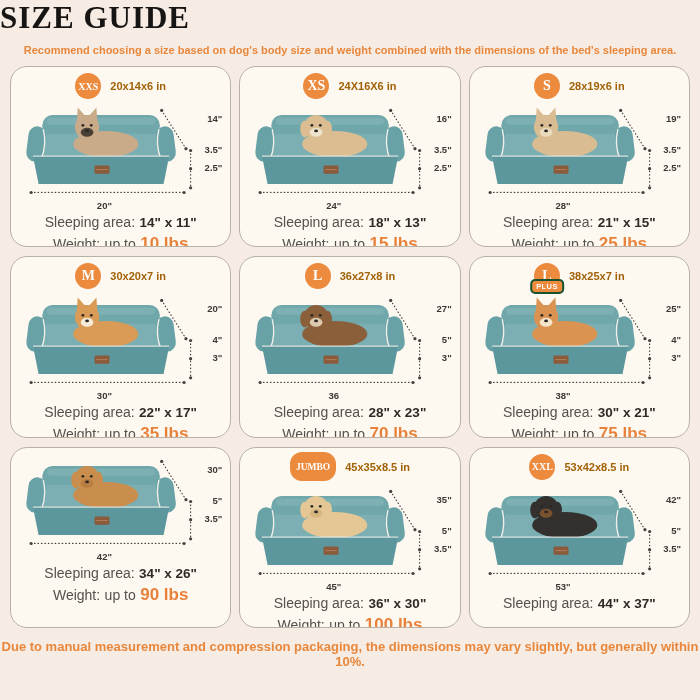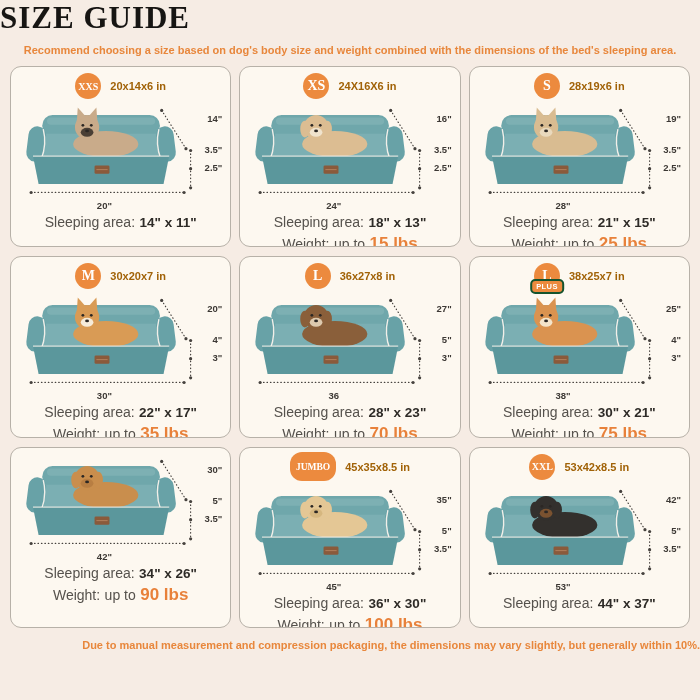--- a/index.html
+++ b/index.html
@@ -22,21 +22,21 @@
     color:#e8873c;font-weight:bold;font-size:11px;
   }
 
   
   .grid{
     margin:10px 10px 0;height:562px;
     display:grid;grid-template-columns:repeat(3,1fr);
     grid-template-rows:repeat(3,1fr);gap:9px 8px;
   }
   .cell{
-    background:#fdf8f0;border:1px solid #b7b1a8;border-radius:11px;
+    background:#fdf8f0;border:1px solid #b7b1a8;border-radius:17px;
     padding:4px 6px 5px;display:flex;flex-direction:column;
     overflow:hidden;box-sizing:border-box;
   }
 
   
   .cell-head{display:flex;align-items:center;justify-content:center;gap:9px;height:30px;flex:0 0 auto;}
   .badge{
     min-width:26px;height:26px;border-radius:50%;background:#ec8a3e;color:#fff;
     display:flex;align-items:center;justify-content:center;
     font-family:"Liberation Serif",serif;font-weight:bold;font-size:14px;
@@ -65,22 +65,22 @@
 
   
   .line{text-align:center;line-height:1.25;flex:0 0 auto;}
   .line .g{color:#55514c;font-size:14px;}
   .line .v{color:#2e2b27;font-weight:bold;font-size:13.5px;}
   .line .w{color:#e8813a;font-weight:bold;font-size:17px;}
   .line.weight{margin-top:1px;}
 
   
   .footnote{
-    margin:11px 0 0;text-align:right;
-    color:#e8873c;font-weight:bold;font-size:11px;flex:0 0 auto;
+    margin:11px 0 0;text-align:center;
+    color:#e8873c;font-weight:bold;font-size:13px;flex:0 0 auto;
   }
 </style>
 </head>
 <body>
 
 <div class="page">
   <h1 class="page-title">SIZE GUIDE</h1>
   <div class="subtitle">Recommend choosing a size based on dog's body size and weight combined with the dimensions of the bed's sleeping area.</div>
   <div class="grid" id="grid">
   <div class="cell">
@@ -145,20 +145,25 @@
       </svg>
       <span class="dim-lbl dim-depth">14"</span>
       <span class="dim-lbl dim-bolster">3.5"</span>
       <span class="dim-lbl dim-base">2.5"</span>
       <span class="dim-lbl dim-width">20"</span>
     </div>
 
     <div class="line sleep">
       <span class="g">Sleeping area:</span>
       <span class="v">14" x 11"</span>
+    </div>
+    <div class="line weight">
+      <span class="g">Weight:</span>
+      <span class="g">up to</span>
+      <span class="w">10 lbs</span>
     </div>
   </div>
 
   <div class="cell">
     <div class="cell-head">
       <span class="badge">
         <span class="badge-main">XS</span>
 
       </span>
       <span class="dims">24X16X6 in</span>

